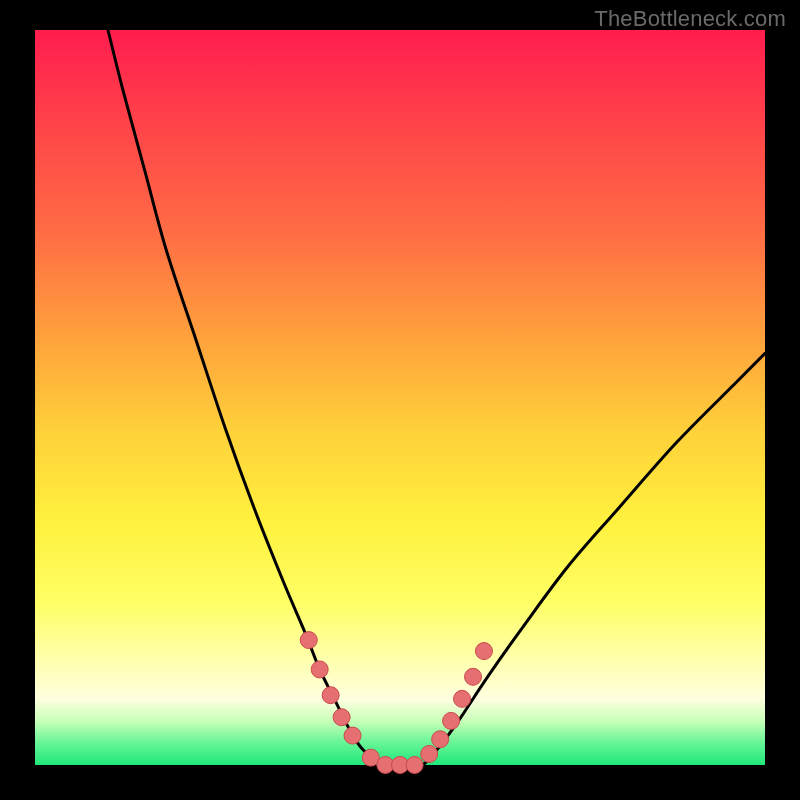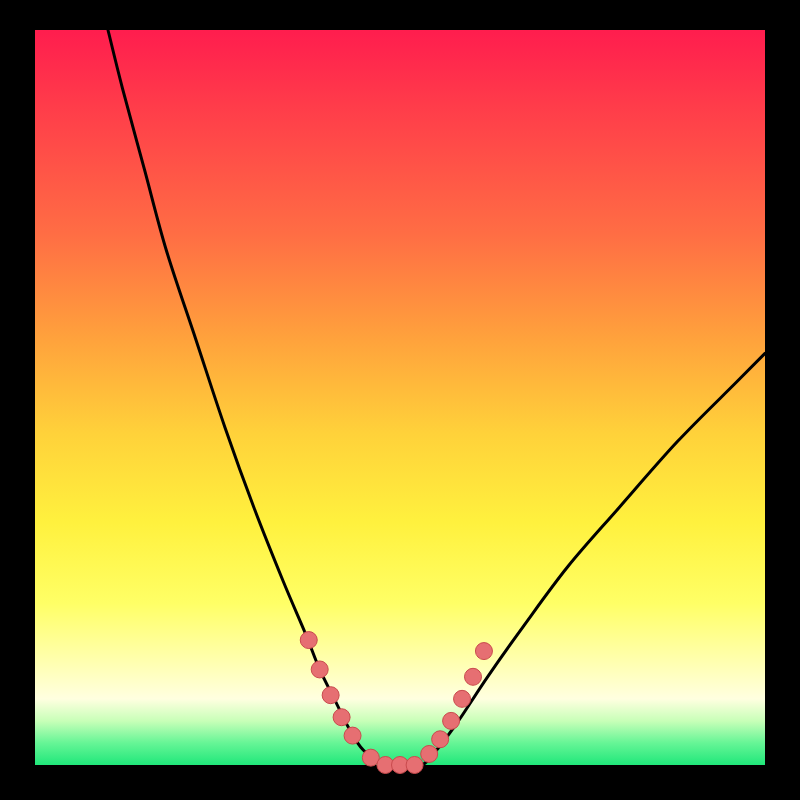--- a/index.html
+++ b/index.html
@@ -52,20 +52,21 @@
     position: absolute;
     left: 0; top: 0;
     width: 730px; height: 735px;
     overflow: visible;
   }
 </style>
 </head>
 <body>
 
 <div class="frame">
+  <div class="watermark">TheBottleneck.com</div>
 
   <div class="plot">
     <svg class="curve" viewBox="0 0 730 735" preserveAspectRatio="none">
       <path id="curve-path" fill="none" stroke="#000" stroke-width="3" stroke-linecap="round" d="M 73 0 C 75.43333333333334 9.799999999999992, 81.51666666666667 35.52499999999996, 87.6 58.799999999999955 C 93.68333333333332 82.07499999999995, 102.2 112.69999999999997, 109.5 139.64999999999998 C 116.8 166.6, 122.88333333333334 192.325, 131.4 220.5 C 139.91666666666669 248.675, 150.86666666666667 279.30000000000007, 160.6 308.70000000000005 C 170.33333333333331 338.1, 180.06666666666666 368.72499999999997, 189.8 396.9 C 199.53333333333336 425.075, 209.26666666666665 452.025, 219 477.75 C 228.73333333333335 503.475, 239.68333333333334 530.425, 248.20000000000002 551.25 C 256.7166666666667 572.075, 264.0166666666667 588, 270.1 602.7 C 276.18333333333334 617.4000000000001, 279.8333333333333 628.4250000000001, 284.7 639.45 C 289.56666666666666 650.475, 294.4333333333333 659.0500000000001, 299.29999999999995 668.85 C 304.16666666666663 678.65, 309.0333333333333 689.675, 313.9 698.25 C 318.76666666666665 706.825, 322.4166666666667 714.175, 328.5 720.3 C 334.5833333333333 726.425, 344.31666666666666 732.55, 350.4 735 C 356.4833333333333 737.45, 358.91666666666663 735, 365 735 C 371.08333333333337 735, 380.8166666666667 737.45, 386.90000000000003 735 C 392.98333333333335 732.55, 395.41666666666674 727.65, 401.50000000000006 720.3 C 407.58333333333337 712.9499999999999, 414.8833333333333 703.15, 423.4 690.9 C 431.91666666666663 678.65, 441.65000000000003 662.7249999999999, 452.6 646.8 C 463.55 630.875, 475.7166666666667 613.725, 489.1 595.35 C 502.48333333333335 576.975, 517.0833333333333 556.15, 532.9 536.55 C 548.7166666666667 516.9499999999999, 565.75 498.575, 584 477.75 C 602.25 456.925, 622.9333333333333 432.425, 642.4 411.6 C 661.8666666666667 390.77500000000003, 686.1999999999999 367.5, 700.8 352.8 C 715.4 338.1, 725.1333333333333 328.29999999999995, 730 323.4"></path>
       <g id="markers">
           <circle cx="273.75" cy="610.05" r="8.5" fill="#e66f72" stroke="#c94a4d" stroke-width="1"></circle>
           <circle cx="284.7" cy="639.45" r="8.5" fill="#e66f72" stroke="#c94a4d" stroke-width="1"></circle>
           <circle cx="295.65000000000003" cy="665.175" r="8.5" fill="#e66f72" stroke="#c94a4d" stroke-width="1"></circle>
           <circle cx="306.59999999999997" cy="687.225" r="8.5" fill="#e66f72" stroke="#c94a4d" stroke-width="1"></circle>
           <circle cx="317.55" cy="705.6" r="8.5" fill="#e66f72" stroke="#c94a4d" stroke-width="1"></circle>

